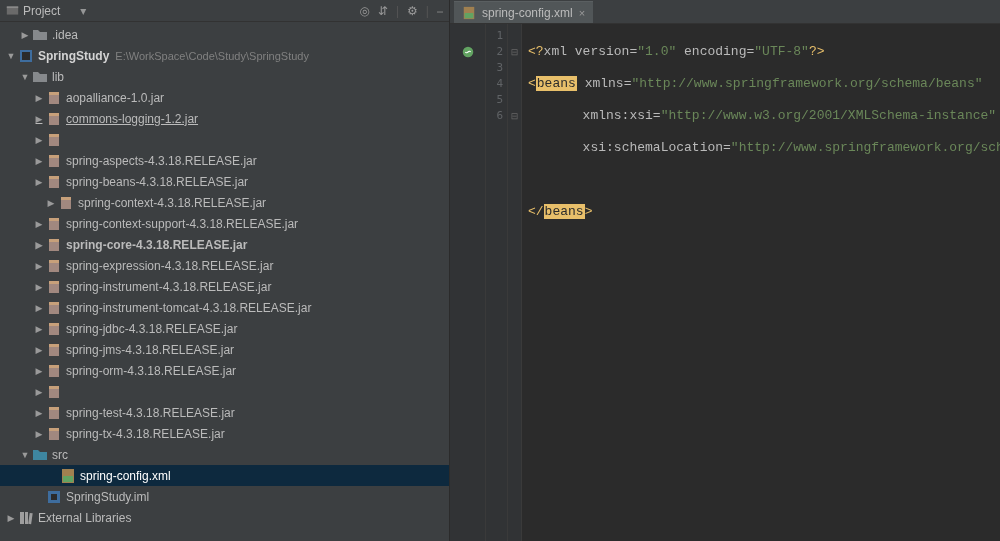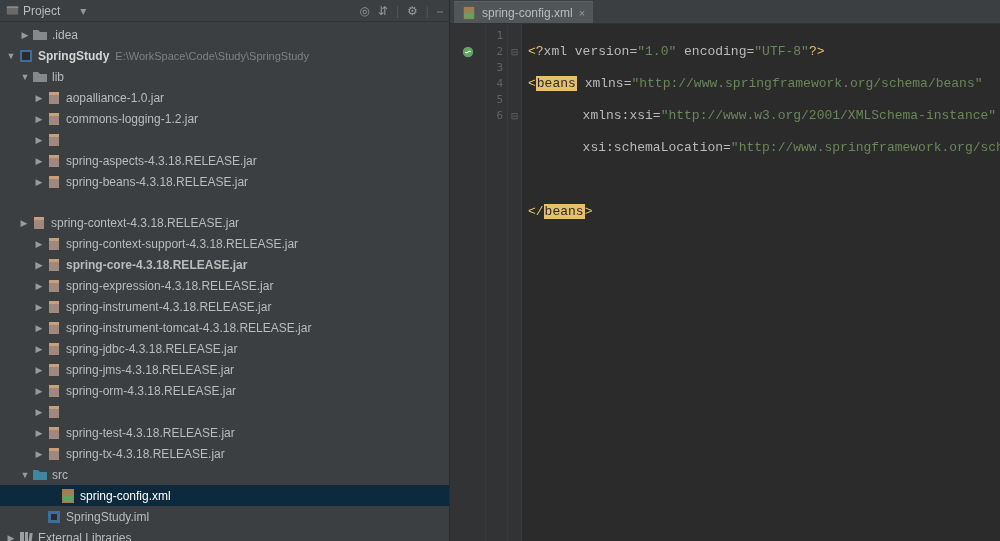--- a/index.html
+++ b/index.html
@@ -203,21 +203,21 @@
         <div class="tree-row" style="padding-left: 32px;">
           <span class="arrow collapsed"></span>
           <span class="icon">
             <svg class="jar-svg" viewBox="0 0 16 16">
               <rect x="3" y="2" width="10" height="12" fill="#a1887f"></rect>
               <rect x="3" y="2" width="10" height="3" fill="#c7a07a"></rect>
             </svg>
           </span>
           <span class="label">aopalliance-1.0.jar</span>
         </div>
-        <div class="tree-row" style="padding-left: 32px;">
+        <div class="tree-row" style="padding-left: 32px; text-decoration: underline;">
           <span class="arrow collapsed"></span>
           <span class="icon">
             <svg class="jar-svg" viewBox="0 0 16 16">
               <rect x="3" y="2" width="10" height="12" fill="#a1887f"></rect>
               <rect x="3" y="2" width="10" height="3" fill="#c7a07a"></rect>
             </svg>
           </span>
           <span class="label">commons-logging-1.2.jar</span>
         </div>
         <div class="tree-row" style="padding-left: 32px;">
@@ -242,21 +242,21 @@
         <div class="tree-row" style="padding-left: 32px;">
           <span class="arrow collapsed"></span>
           <span class="icon">
             <svg class="jar-svg" viewBox="0 0 16 16">
               <rect x="3" y="2" width="10" height="12" fill="#a1887f"></rect>
               <rect x="3" y="2" width="10" height="3" fill="#c7a07a"></rect>
             </svg>
           </span>
           <span class="label">spring-beans-4.3.18.RELEASE.jar</span>
         </div>
-        <div class="tree-row" style="padding-left: 17px; margin-top: 20px;">
+        <div class="tree-row" style="padding-left: 44px;">
           <span class="arrow collapsed"></span>
           <span class="icon">
             <svg class="jar-svg" viewBox="0 0 16 16">
               <rect x="3" y="2" width="10" height="12" fill="#a1887f"></rect>
               <rect x="3" y="2" width="10" height="3" fill="#c7a07a"></rect>
             </svg>
           </span>
           <span class="label">spring-context-4.3.18.RELEASE.jar</span>
         </div>
         <div class="tree-row" style="padding-left: 32px;">

